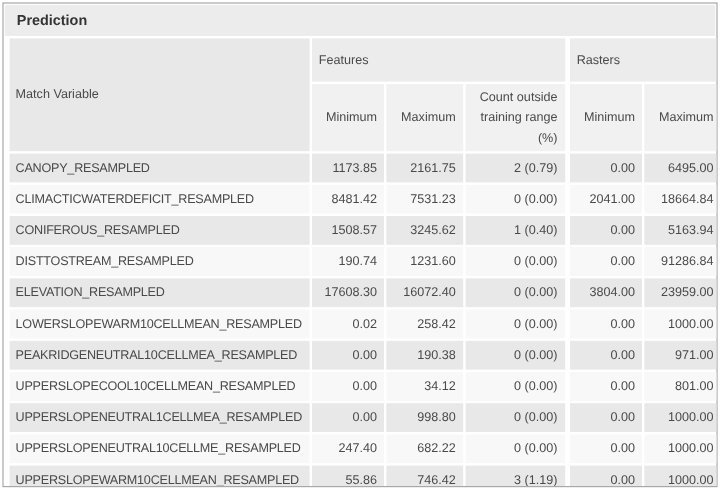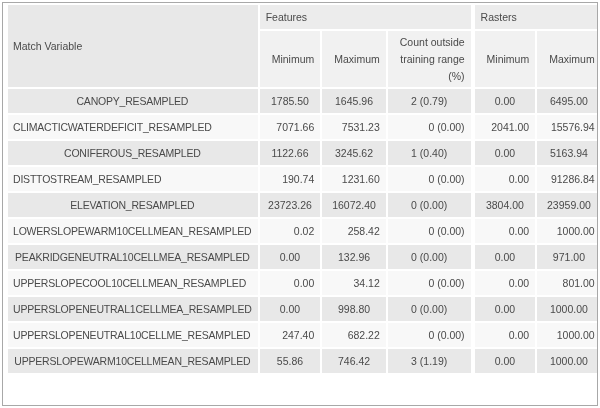--- a/index.html
+++ b/index.html
@@ -39,44 +39,47 @@
   }
   th { font-weight: normal; text-align: left; }
   .cell-mv {
     background: var(--header-bg, #e8e8e8);
     vertical-align: middle;
     padding-left: 5px;
     margin-top: 48px;
   }
   .cell-group {
     background: var(--group-bg, #ececec);
-    height: 24px;
+    height: 36px;
     vertical-align: middle;
   }
   .cell-sub {
     background: var(--subheader-bg, #f1f1f1);
     height: 56px;
     vertical-align: middle;
     padding-left: 12px;
   }
   .cell-sub.right { text-align: right; }
   .cell-sub .line { display: block; line-height: 17px; }
   .spacer { background: transparent; padding: 0; }
   tbody td { height: 24px; }
-  tbody tr.odd  td { background: var(--row-odd-bg, #e8e8e8); text-align: center; }
+  tbody tr.odd  td { background: var(--row-odd-bg, #e8e8e8); }
   tbody tr.even td { background: var(--row-even-bg, #f8f8f8); }
   tbody tr td.spacer { background: transparent; }
   td.name { letter-spacing: -0.2px; padding-left: 5px; text-align: left; }
   td.num  { text-align: right; }
 </style>
 </head>
 <body>
 
 <div class="frame">
 
+  <div class="titlebar">
+    <span>Prediction</span>
+  </div>
 
   <div class="table-wrap">
     <table>
       <colgroup>
         <col style="width:200px">
         <col style="width:52px">
         <col style="width:56px">
         <col style="width:80px">
         <col style="width:2px">
         <col style="width:54px">
@@ -103,82 +106,82 @@
           <th class="cell-sub right">
             <span class="line">Count outside</span>
             <span class="line">training range</span>
             <span class="line">(%)</span>
           </th>
         </tr>
       </thead>
       <tbody>
           <tr class="odd">
             <td class="name">CANOPY_RESAMPLED</td>
-            <td class="num">1785.50</td>
-            <td class="num">1645.96</td>
+            <td class="num">1173.85</td>
+            <td class="num">2161.75</td>
             <td class="num">2 (0.79)</td>
             <td class="spacer"></td>
             <td class="num">0.00</td>
             <td class="num">6495.00</td>
             <td class="num">289551 (95.96)</td>
           </tr>
           <tr class="even">
             <td class="name">CLIMACTICWATERDEFICIT_RESAMPLED</td>
-            <td class="num">7071.66</td>
+            <td class="num">8481.42</td>
             <td class="num">7531.23</td>
             <td class="num">0 (0.00)</td>
             <td class="spacer"></td>
             <td class="num">2041.00</td>
-            <td class="num">15576.94</td>
+            <td class="num">18664.84</td>
             <td class="num">233680 (77.44)</td>
           </tr>
           <tr class="odd">
             <td class="name">CONIFEROUS_RESAMPLED</td>
-            <td class="num">1122.66</td>
+            <td class="num">1508.57</td>
             <td class="num">3245.62</td>
             <td class="num">1 (0.40)</td>
             <td class="spacer"></td>
             <td class="num">0.00</td>
             <td class="num">5163.94</td>
             <td class="num">287276 (95.21)</td>
           </tr>
           <tr class="even">
             <td class="name">DISTTOSTREAM_RESAMPLED</td>
             <td class="num">190.74</td>
             <td class="num">1231.60</td>
             <td class="num">0 (0.00)</td>
             <td class="spacer"></td>
             <td class="num">0.00</td>
             <td class="num">91286.84</td>
             <td class="num">282689 (93.69)</td>
           </tr>
           <tr class="odd">
             <td class="name">ELEVATION_RESAMPLED</td>
-            <td class="num">23723.26</td>
+            <td class="num">17608.30</td>
             <td class="num">16072.40</td>
             <td class="num">0 (0.00)</td>
             <td class="spacer"></td>
             <td class="num">3804.00</td>
             <td class="num">23959.00</td>
             <td class="num">224941 (74.55)</td>
           </tr>
           <tr class="even">
             <td class="name">LOWERSLOPEWARM10CELLMEAN_RESAMPLED</td>
             <td class="num">0.02</td>
             <td class="num">258.42</td>
             <td class="num">0 (0.00)</td>
             <td class="spacer"></td>
             <td class="num">0.00</td>
             <td class="num">1000.00</td>
             <td class="num">10898 (3.61)</td>
           </tr>
           <tr class="odd">
             <td class="name">PEAKRIDGENEUTRAL10CELLMEA_RESAMPLED</td>
             <td class="num">0.00</td>
-            <td class="num">132.96</td>
+            <td class="num">190.38</td>
             <td class="num">0 (0.00)</td>
             <td class="spacer"></td>
             <td class="num">0.00</td>
             <td class="num">971.00</td>
             <td class="num">7893 (2.62)</td>
           </tr>
           <tr class="even">
             <td class="name">UPPERSLOPECOOL10CELLMEAN_RESAMPLED</td>
             <td class="num">0.00</td>
             <td class="num">34.12</td>

